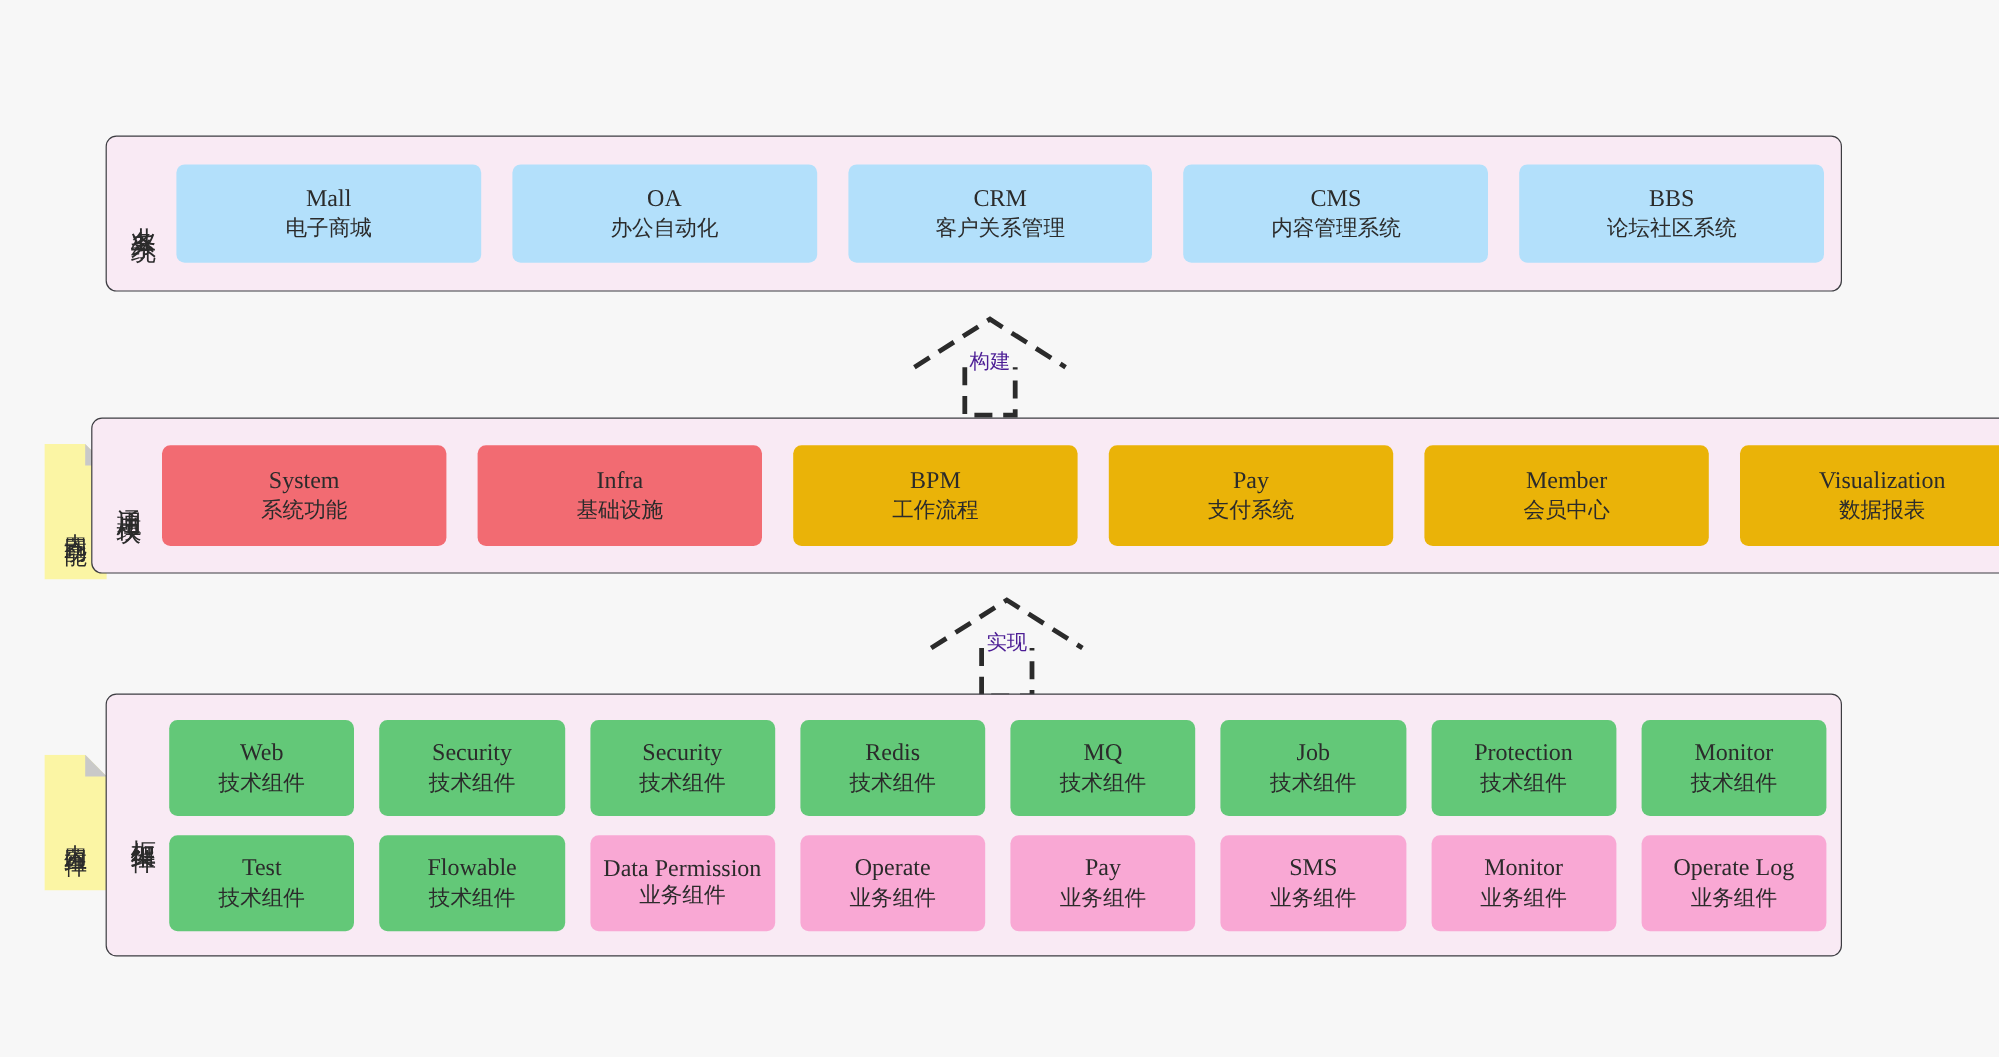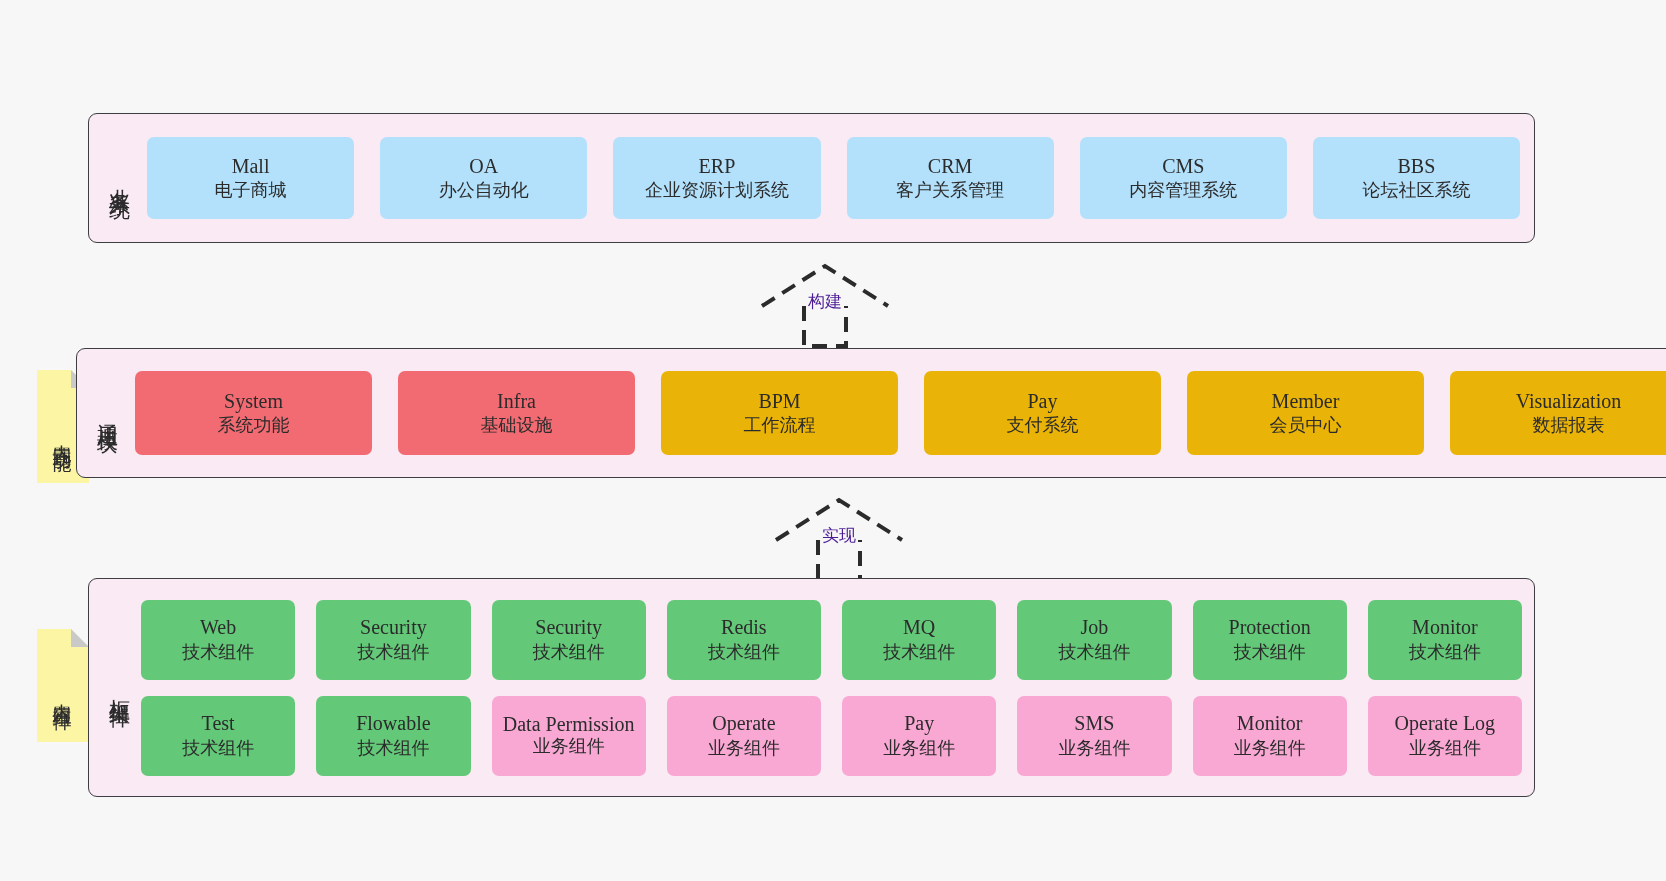--- a/index.html
+++ b/index.html
@@ -142,24 +142,20 @@
       <div class="row">
         <div class="box h-biz c-blue">
           <div class="t1">Mall</div>
           <div class="t2">电子商城</div>
         </div>
         <div class="box h-biz c-blue">
           <div class="t1">OA</div>
           <div class="t2">办公自动化</div>
         </div>
         <div class="box h-biz c-blue">
-          <div class="t1">ERP</div>
-          <div class="t2">企业资源计划系统</div>
-        </div>
-        <div class="box h-biz c-blue">
           <div class="t1">CRM</div>
           <div class="t2">客户关系管理</div>
         </div>
         <div class="box h-biz c-blue">
           <div class="t1">CMS</div>
           <div class="t2">内容管理系统</div>
         </div>
         <div class="box h-biz c-blue">
           <div class="t1">BBS</div>
           <div class="t2">论坛社区系统</div>

